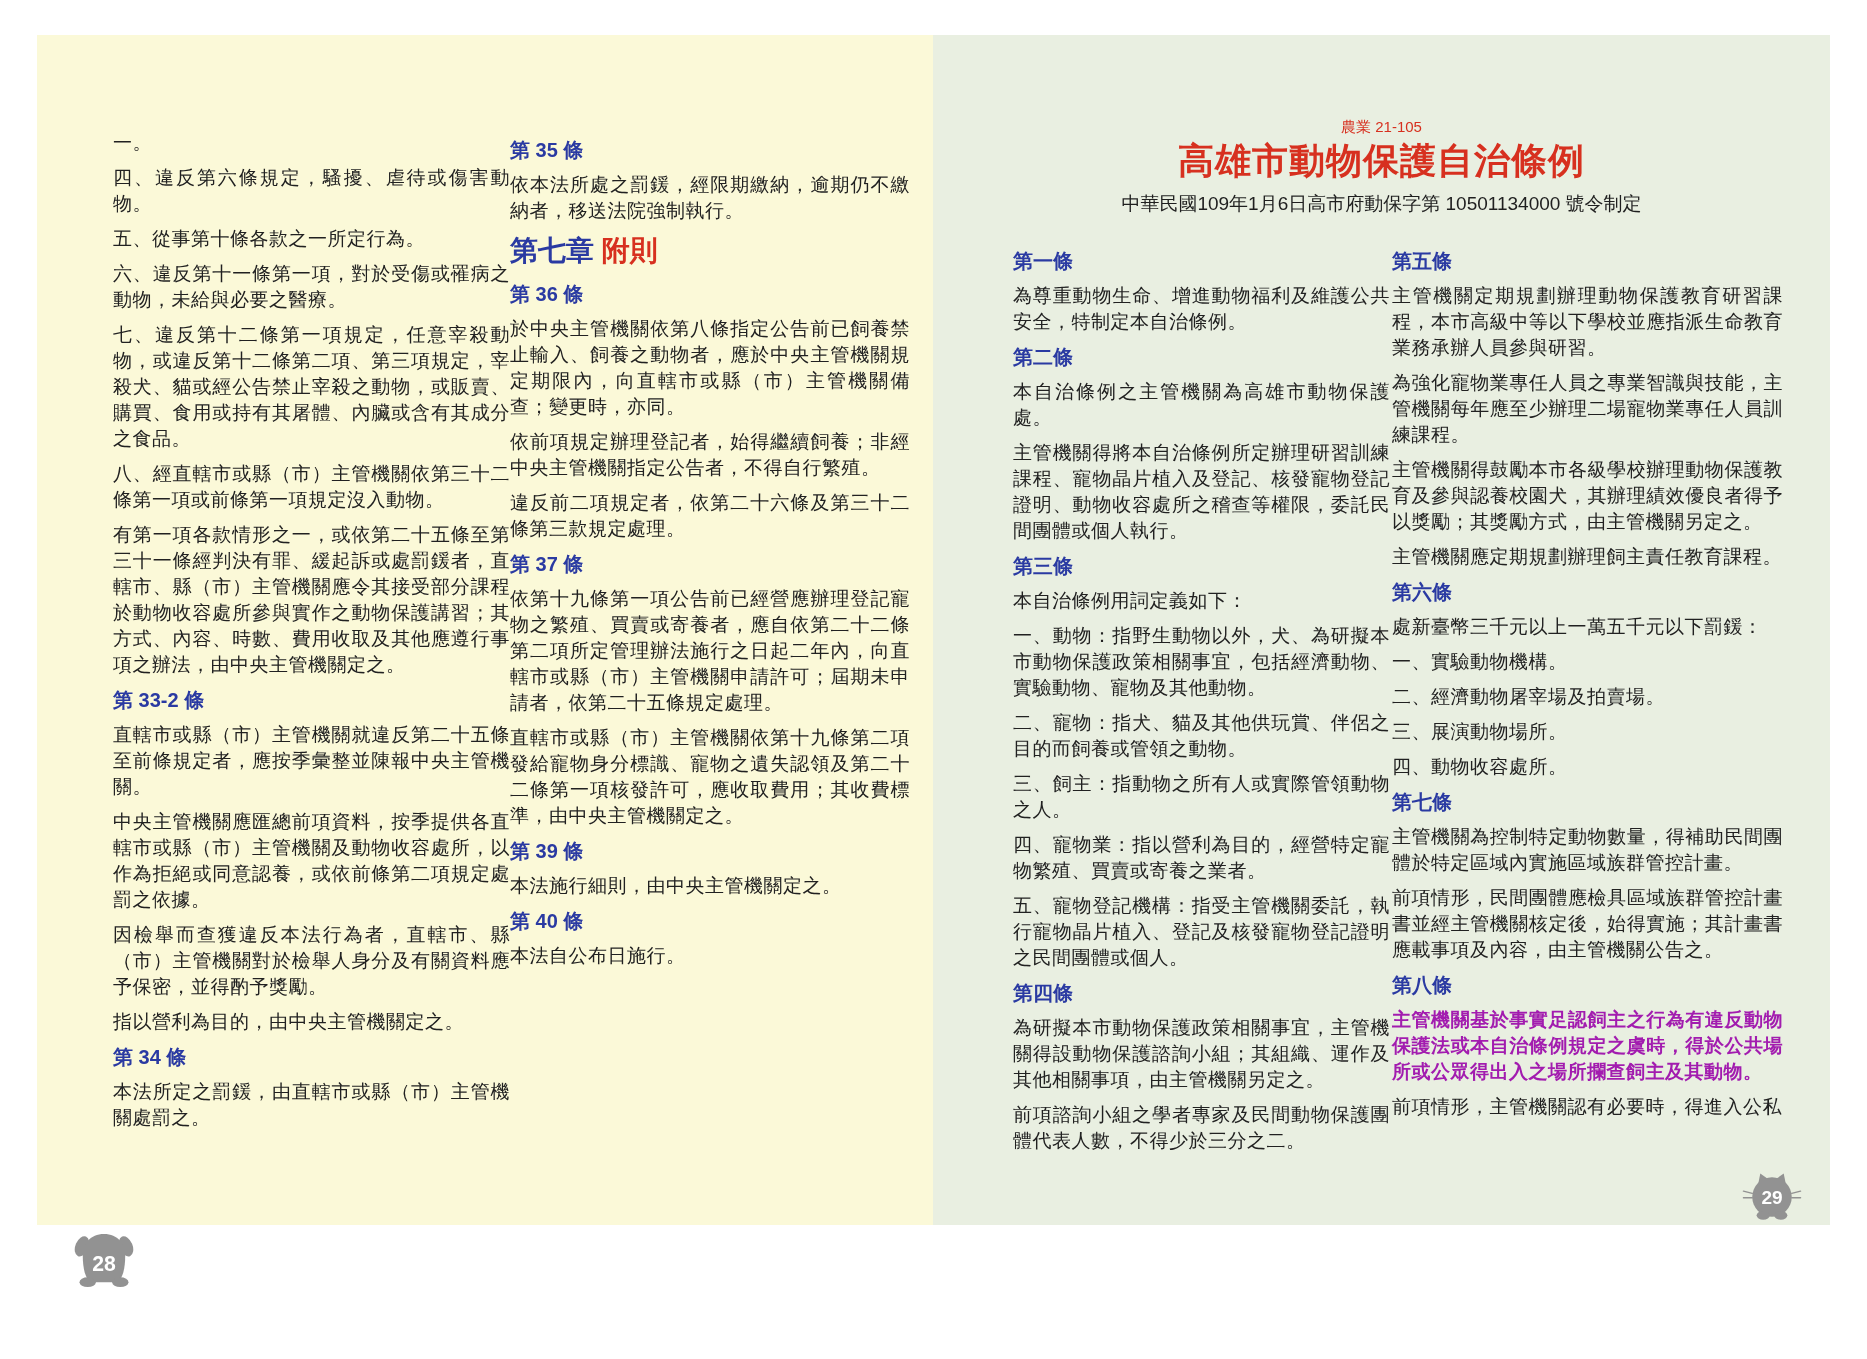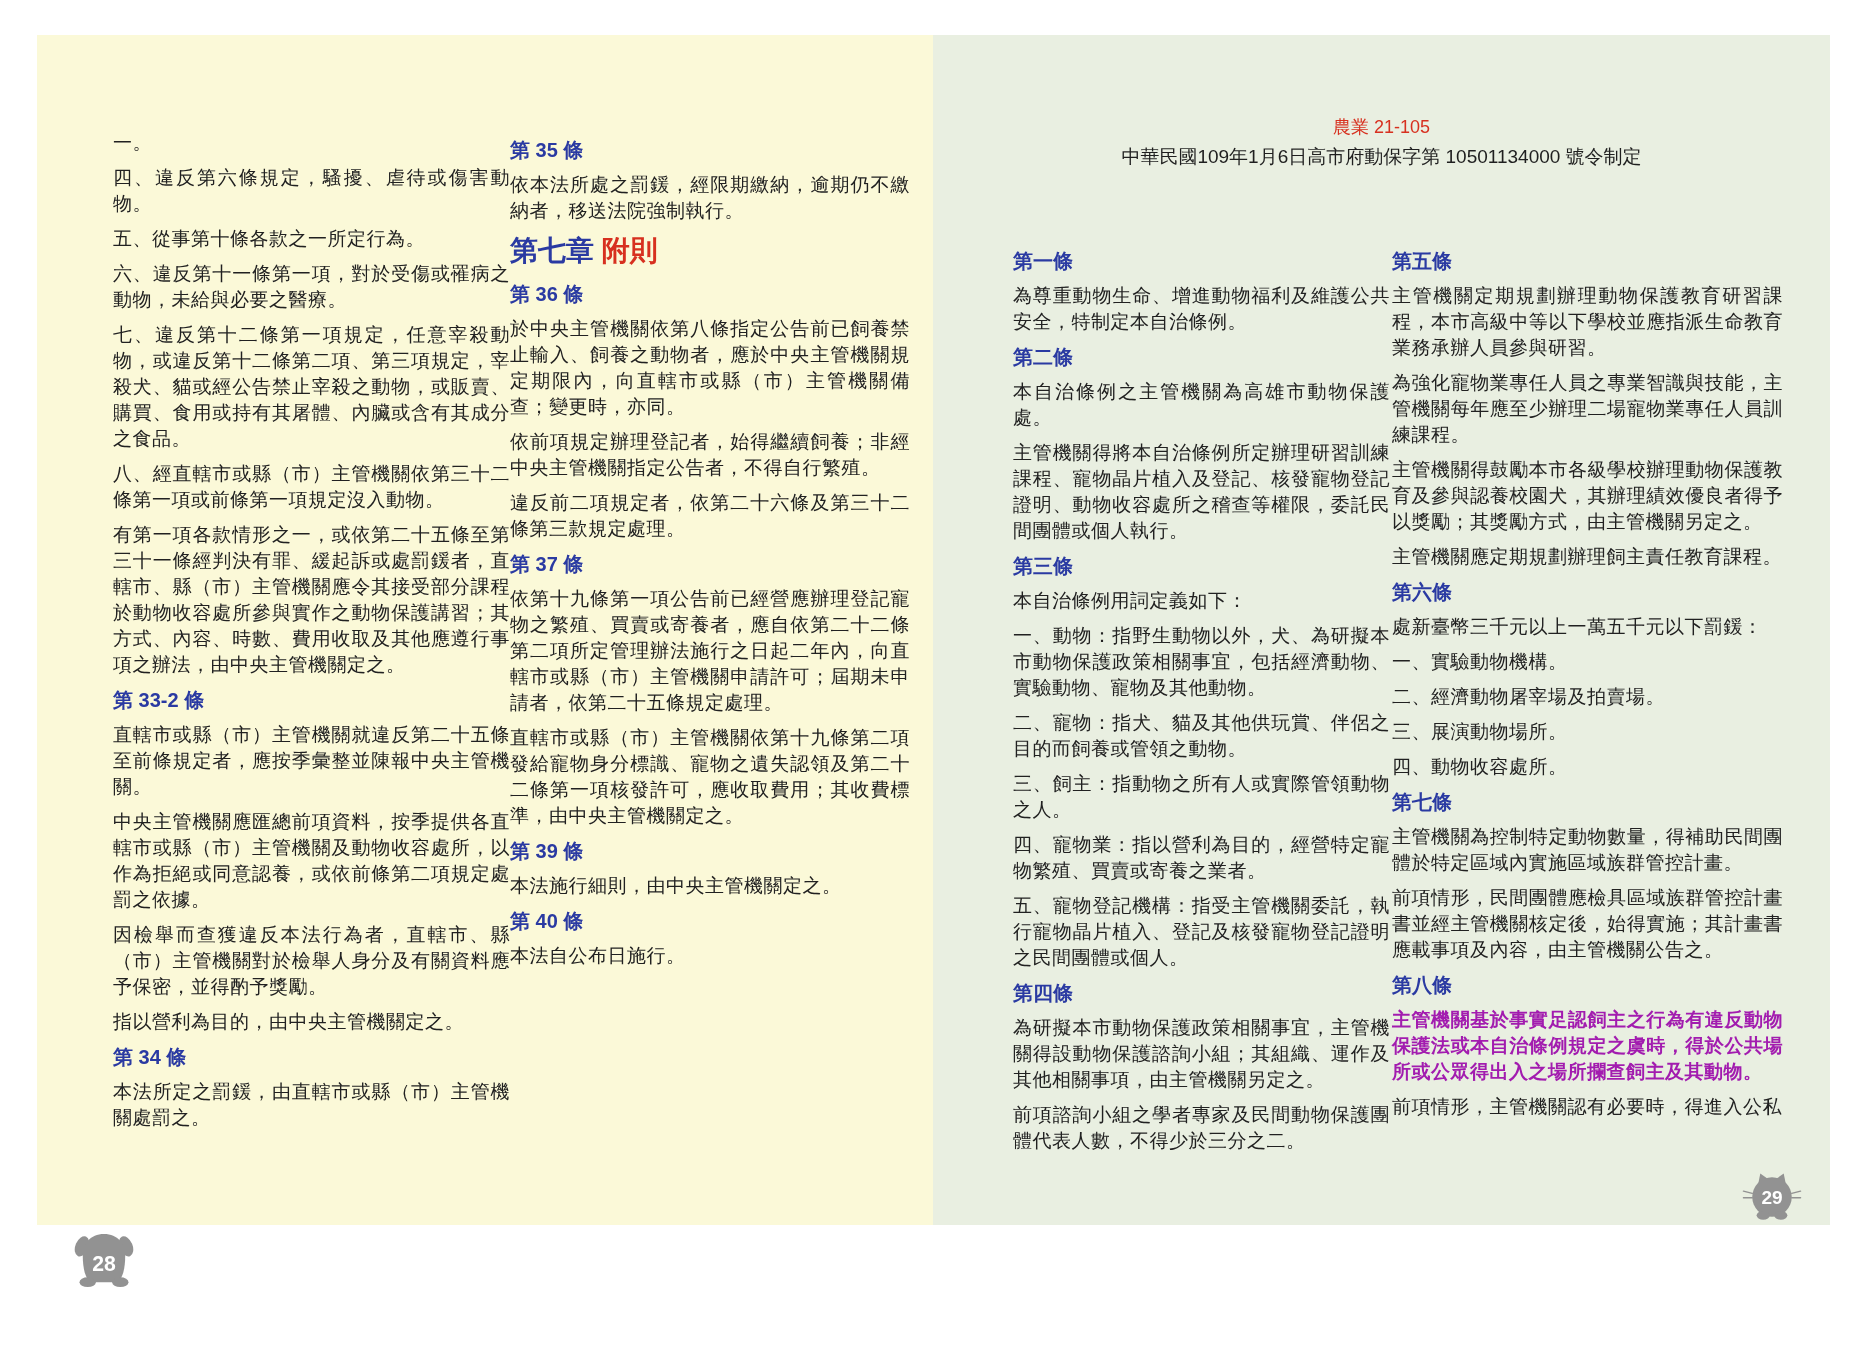--- a/index.html
+++ b/index.html
@@ -50,24 +50,23 @@
   .chapter-title { color: #d7301f; }
 
   .rp-header {
     position: absolute;
     top: 80px;
     left: 0;
     width: 100%;
     text-align: center;
   }
   .doc-code {
-    font-size: 18px;
+    font-size: 15px;
     line-height: 24px;
     color: #d7301f;
-    margin-bottom: 6px;
   }
   .doc-title {
     font-size: 36px;
     line-height: 44px;
     font-weight: bold;
     color: #d7301f;
     margin-bottom: 9px;
     letter-spacing: 1px;
   }
   .doc-subtitle {
@@ -114,20 +113,21 @@
       <p class="article-heading">第 39 條</p>
       <p class="body-para">本法施行細則，由中央主管機關定之。</p>
       <p class="article-heading">第 40 條</p>
       <p class="body-para">本法自公布日施行。</p>
     </div>
 </div>
 
 <div class="page page-right">
   <div class="rp-header">
     <div class="doc-code">農業 21-105</div>
+    <div class="doc-title">高雄市動物保護自治條例</div>
     <div class="doc-subtitle">中華民國109年1月6日高市府動保字第 10501134000 號令制定</div>
   </div>
   <div class="col rp-col1">
       <p class="article-heading">第一條</p>
       <p class="body-para">為尊重動物生命、增進動物福利及維護公共安全，特制定本自治條例。</p>
       <p class="article-heading">第二條</p>
       <p class="body-para">本自治條例之主管機關為高雄市動物保護處。</p>
       <p class="body-para">主管機關得將本自治條例所定辦理研習訓練課程、寵物晶片植入及登記、核發寵物登記證明、動物收容處所之稽查等權限，委託民間團體或個人執行。</p>
       <p class="article-heading">第三條</p>
       <p class="body-para">本自治條例用詞定義如下：</p>

